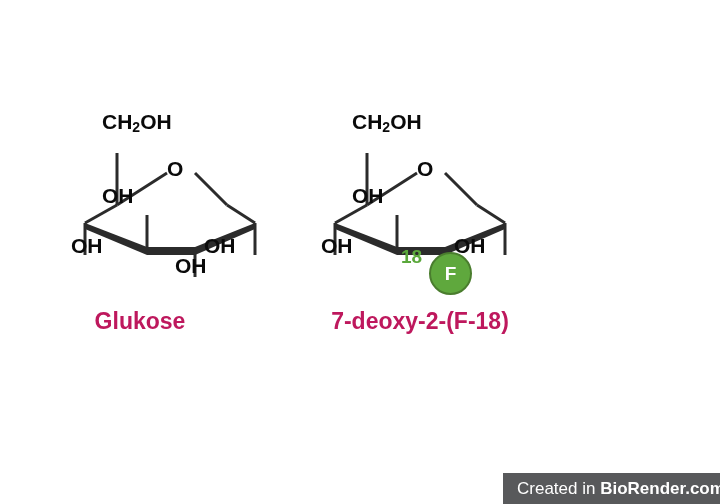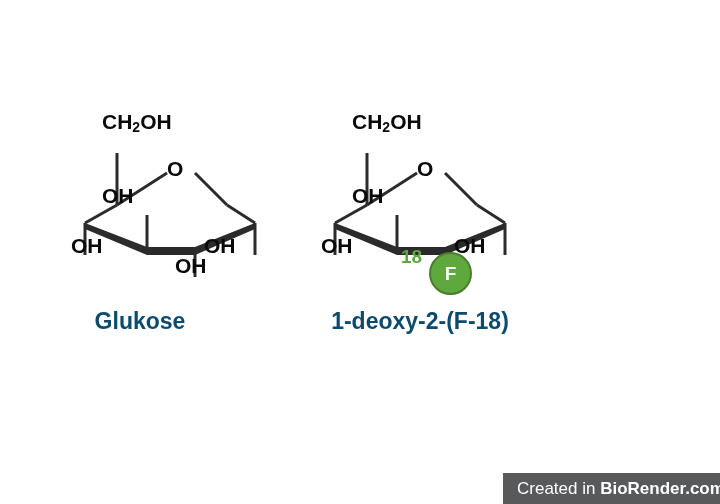--- a/index.html
+++ b/index.html
@@ -86,21 +86,21 @@
     font-size: 19px;
     color: #ffffff;
     line-height: 1;
   }
 
   .caption {
     position: absolute;
     font-family: "Liberation Sans", sans-serif;
     font-weight: bold;
     font-size: 23px;
-    color: #0c4a6e;
+    color: #be185d;
     line-height: 26px;
     text-align: center;
     white-space: nowrap;
   }
   .caption sup {
     font-size: 15px;
     vertical-align: baseline;
     position: relative;
     top: -7px;
   }
@@ -207,21 +207,21 @@
     <div class="f-circle">
       <span class="f-circle-text">F</span>
     </div>
   </div>
 
   <div class="caption" id="caption-glucose">
     <div>Glukose</div>
   </div>
 
   <div class="caption" id="caption-fdg">
-    <div>1-deoxy-2-(F-18)</div>
+    <div>7-deoxy-2-(F-18)</div>
   </div>
 
   <div id="biorender-badge">
     <div class="badge-text-area">
       <span class="badge-text"><span>Created in </span><b>BioRender.com</b></span>
     </div>
     <div class="badge-logo">
       <span class="badge-logo-text">bio</span>
     </div>
   </div>

